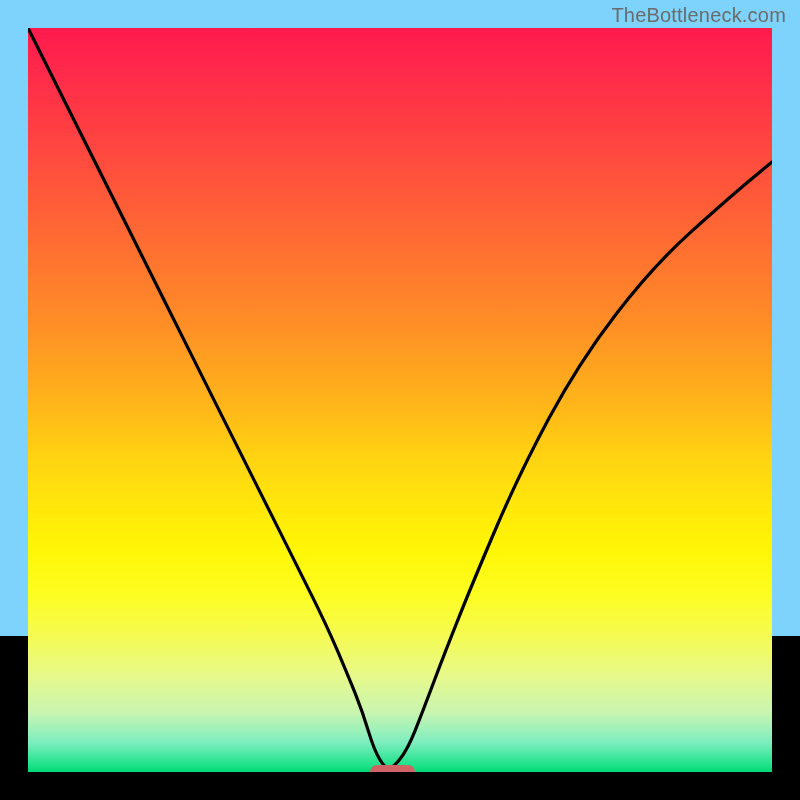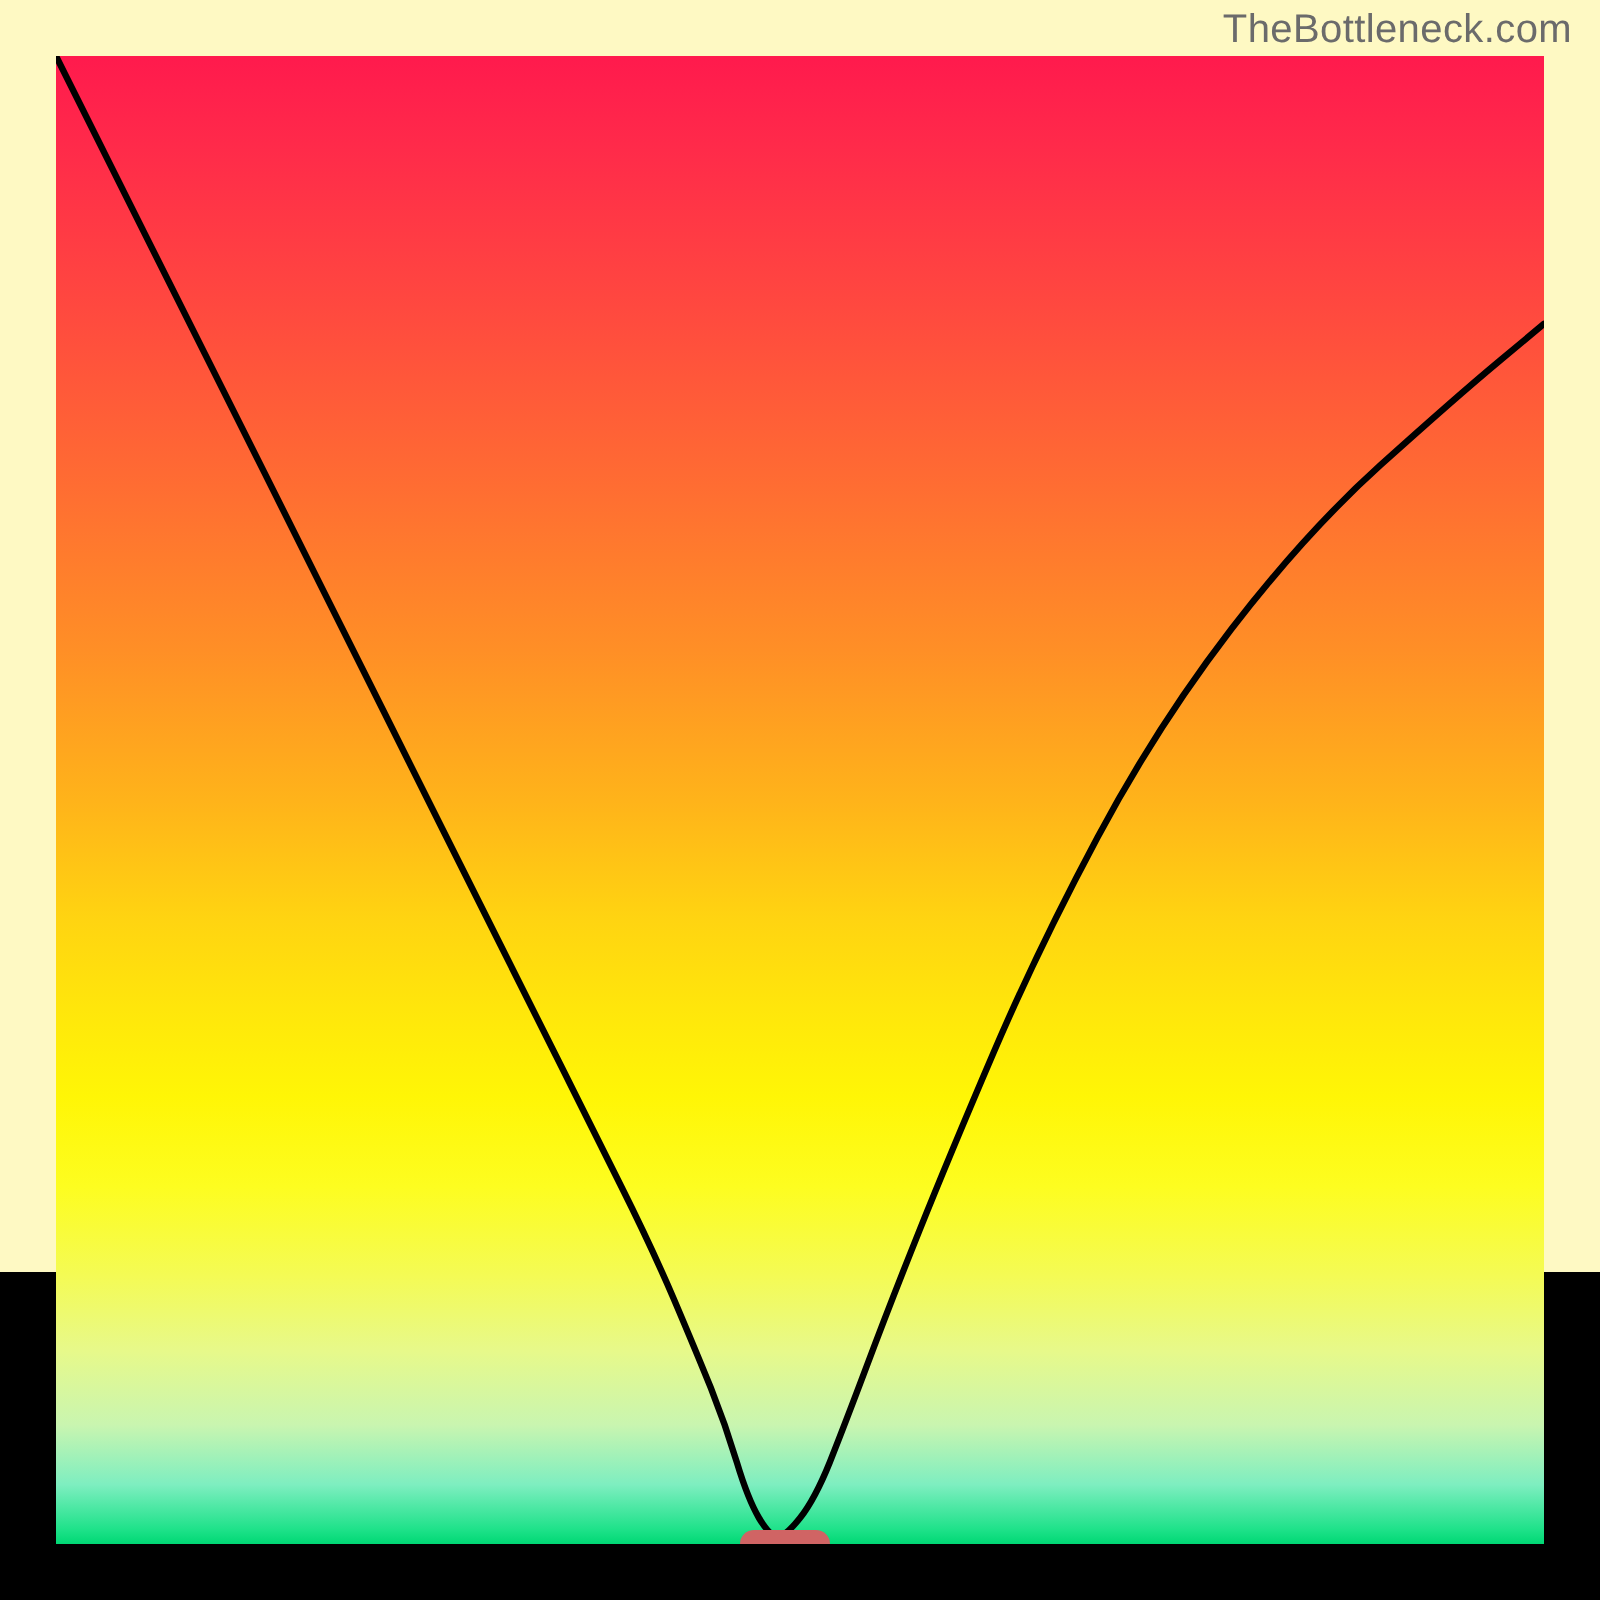--- a/index.html
+++ b/index.html
@@ -10,21 +10,21 @@
     overflow: hidden;
     background: #000;
     font-family: Arial, Helvetica, sans-serif;
   }
   .frame {
     position: absolute;
     top: 0;
     left: 0;
     width: 800px;
     height: 636px;
-    background: #fef9c3;
+    background: #7dd3fc;
   }
   .plot {
     position: absolute;
     top: 28px;
     left: 28px;
     width: 744px;
     height: 744px;
     overflow: hidden;
   }
   .gradient {

